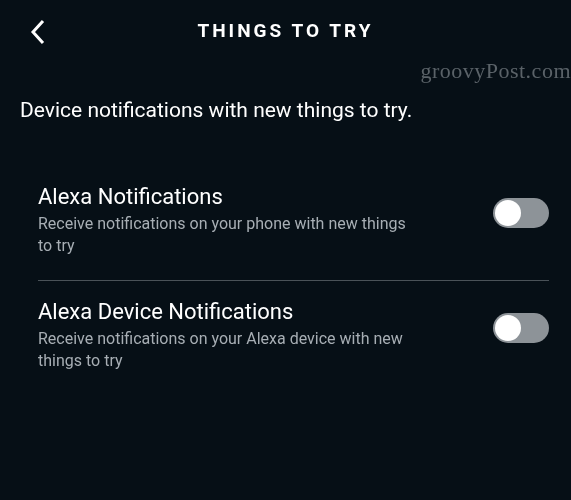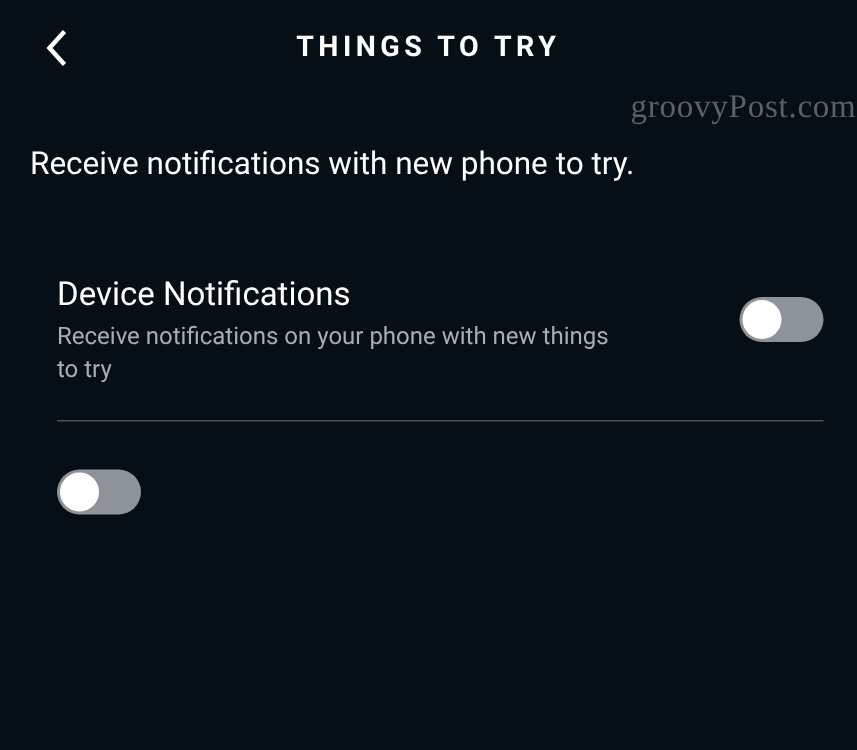--- a/index.html
+++ b/index.html
@@ -120,35 +120,39 @@
   <div class="back-btn">
     <svg viewBox="0 0 18 28">
       <polyline points="14,3 4,14 14,25"></polyline>
     </svg>
   </div>
   <div class="title">THINGS TO TRY</div>
 </div>
 
 <div class="watermark">groovyPost.com</div>
 
-<div class="description">Receive notifications with new phone to try.</div>
+<div class="description">Device notifications with new things to try.</div>
 
 <div class="settings">
 
   <div class="setting-row">
     <div class="setting-text">
-      <div class="setting-title">Device Notifications</div>
+      <div class="setting-title">Alexa Notifications</div>
       <div class="setting-subtitle">Receive notifications on your phone with new things to try</div>
     </div>
     <div class="toggle">
       <div class="toggle-knob"></div>
     </div>
   </div>
 
   <div class="divider"></div>
 
   <div class="setting-row">
+    <div class="setting-text">
+      <div class="setting-title">Alexa Device Notifications</div>
+      <div class="setting-subtitle">Receive notifications on your Alexa device with new things to try</div>
+    </div>
     <div class="toggle">
       <div class="toggle-knob"></div>
     </div>
   </div>
 
 </div>
 
 </body></html>

